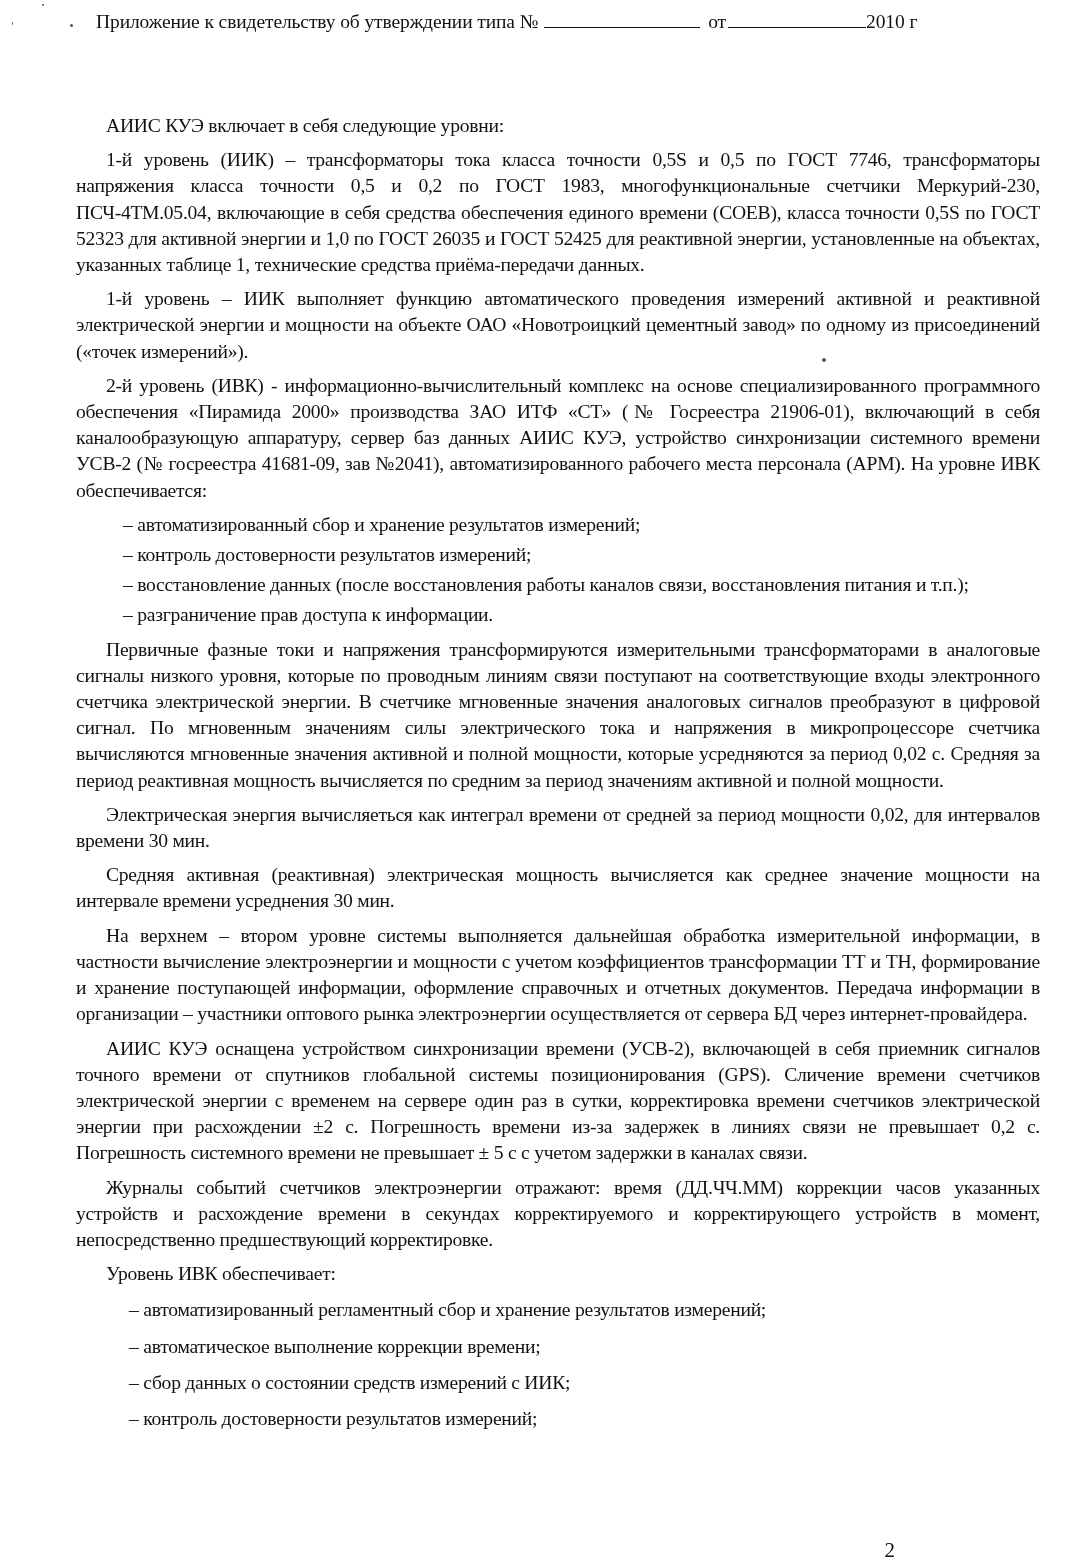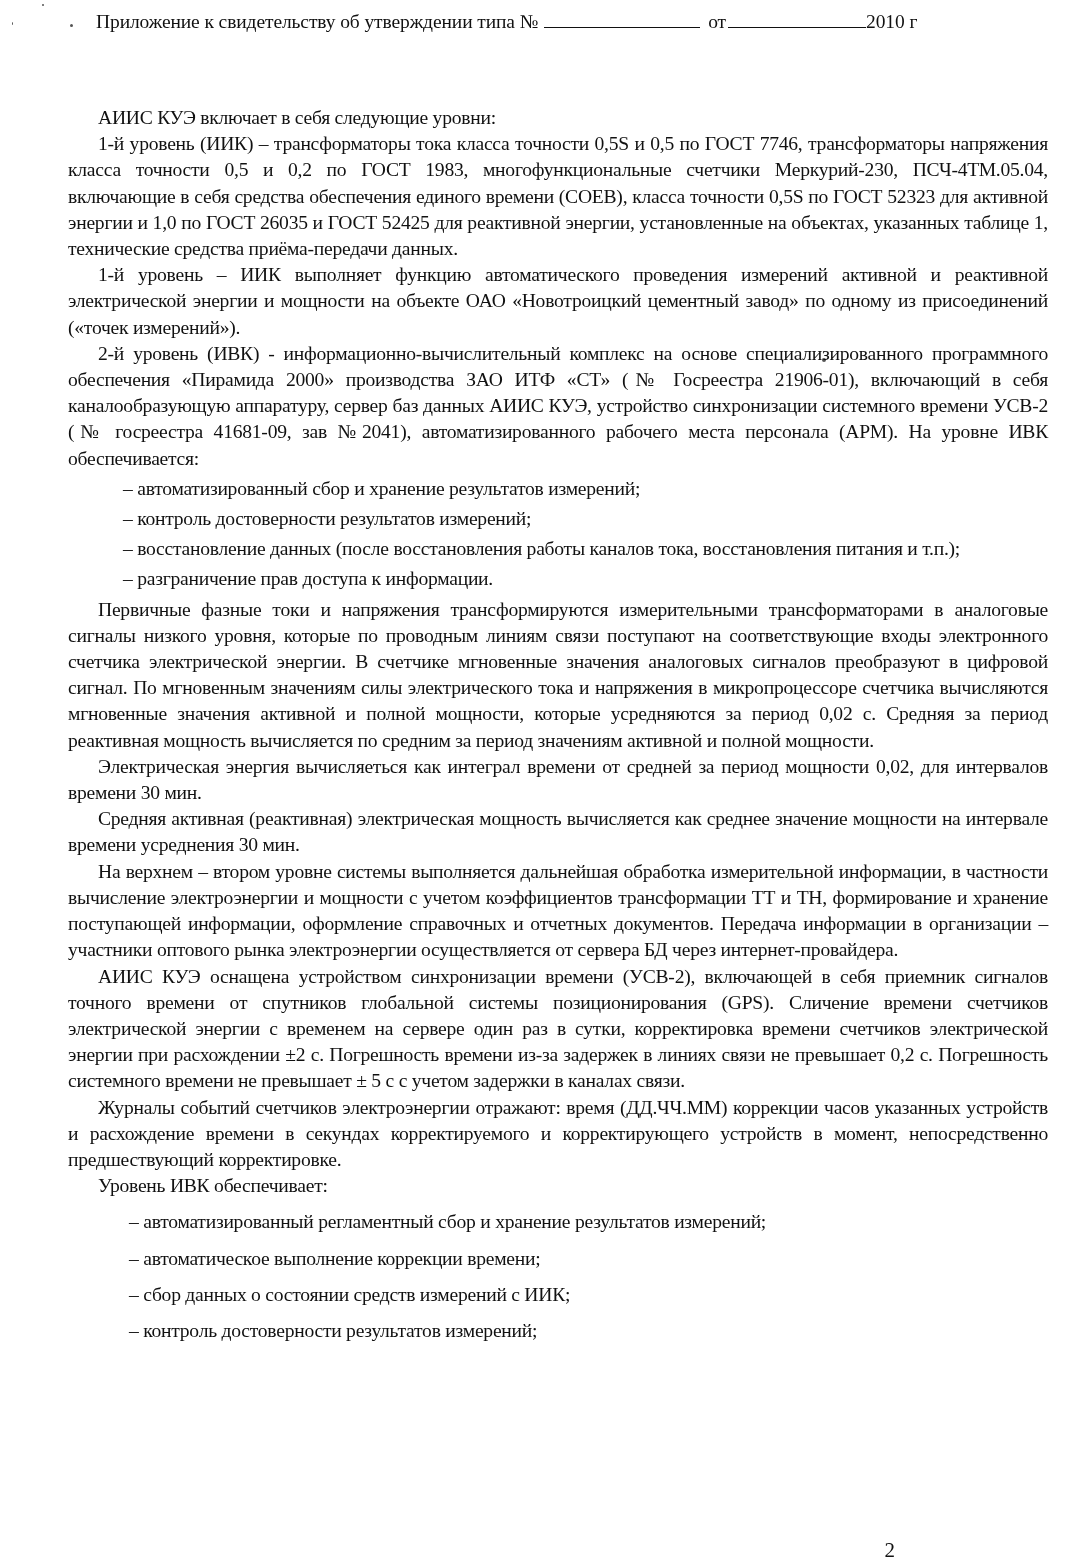--- a/index.html
+++ b/index.html
@@ -48,21 +48,21 @@
     top: 105px;
     left: 68px;
     width: 980px;
     font-size: 19.6px;
     line-height: 26.2px;
     letter-spacing: -0.25px;
   }
   .p {
     text-align: justify;
     text-indent: 30px;
-    margin: 0;
+    margin: 8px;
   }
   .li {
     margin: 4px;
     text-align: justify;
     text-indent: 51px;
   }
   .li2 {
     margin: 10px;
     text-indent: 51px;
   }
@@ -90,21 +90,21 @@
 
   <div class="body-text">
     <p class="p">АИИС КУЭ включает в себя следующие уровни:</p>
     <p class="p">1-й уровень (ИИК) – трансформаторы тока класса точности 0,5S и 0,5 по ГОСТ 7746, трансформаторы напряжения класса точности 0,5 и 0,2 по ГОСТ 1983, многофункциональные счетчики Меркурий-230, ПСЧ-4ТМ.05.04, включающие в себя средства обеспечения единого времени (СОЕВ), класса точности 0,5S по ГОСТ 52323  для активной энергии и 1,0 по ГОСТ 26035 и ГОСТ 52425  для реактивной энергии, установленные на объектах, указанных таблице 1, технические средства приёма-передачи данных.</p>
     <p class="p">1-й уровень – ИИК выполняет функцию автоматического проведения измерений активной и реактивной электрической энергии и мощности на объекте ОАО «Новотроицкий цементный завод» по одному из присоединений («точек измерений»).</p>
     <p class="p">2-й уровень (ИВК) - информационно-вычислительный комплекс на основе специализированного программного обеспечения «Пирамида 2000» производства ЗАО ИТФ «СТ» (№ Госреестра 21906-01), включающий в себя каналообразующую аппаратуру, сервер баз данных АИИС КУЭ, устройство синхронизации системного времени УСВ-2 (№ госреестра 41681-09, зав №2041), автоматизированного рабочего места персонала (АРМ). На уровне ИВК обеспечивается:</p>
 
     <div>
       <p class="li">– автоматизированный сбор и хранение результатов измерений;</p>
       <p class="li">– контроль достоверности результатов измерений;</p>
-      <p class="li">– восстановление данных (после восстановления работы каналов тока, восстановления питания и т.п.);</p>
+      <p class="li">– восстановление данных (после восстановления работы каналов связи, восстановления питания и т.п.);</p>
       <p class="li">– разграничение прав доступа к информации.</p>
     </div>
 
     <p class="p">Первичные фазные токи и напряжения трансформируются измерительными трансформаторами в аналоговые сигналы низкого уровня, которые по проводным линиям связи поступают на соответствующие входы электронного счетчика электрической энергии. В счетчике мгновенные значения аналоговых сигналов преобразуют в цифровой сигнал. По мгновенным значениям силы электрического тока и напряжения в микропроцессоре счетчика вычисляются мгновенные значения активной и полной мощности, которые усредняются за период 0,02 с. Средняя за период реактивная мощность вычисляется по средним за период значениям активной и полной мощности.</p>
     <p class="p">Электрическая энергия вычисляеться как интеграл  времени от средней за период мощности 0,02,  для интервалов времени 30 мин.</p>
     <p class="p">Средняя активная (реактивная) электрическая мощность вычисляется как среднее значение мощности на интервале времени усреднения 30 мин.</p>
     <p class="p">На верхнем – втором уровне системы выполняется дальнейшая обработка измерительной информации, в частности вычисление электроэнергии и мощности с учетом коэффициентов трансформации ТТ и ТН, формирование и хранение поступающей информации, оформление справочных и отчетных документов. Передача информации в организации – участники оптового рынка электроэнергии осуществляется от сервера БД через интернет-провайдера.</p>
     <p class="p">АИИС КУЭ оснащена устройством синхронизации времени (УСВ-2), включающей в себя приемник сигналов точного времени от спутников глобальной системы позиционирования (GPS). Сличение времени счетчиков электрической энергии с временем на сервере один раз в сутки, корректировка времени счетчиков электрической энергии при  расхождении ±2 с. Погрешность времени из-за задержек в линиях связи не превышает 0,2 с. Погрешность системного времени не превышает ± 5 с с учетом задержки в каналах связи.</p>
     <p class="p">Журналы событий счетчиков электроэнергии отражают: время (ДД.ЧЧ.ММ) коррекции часов указанных устройств и расхождение времени в секундах корректируемого и корректирующего устройств в момент, непосредственно предшествующий корректировке.</p>
     <p class="p">Уровень ИВК обеспечивает:</p>

